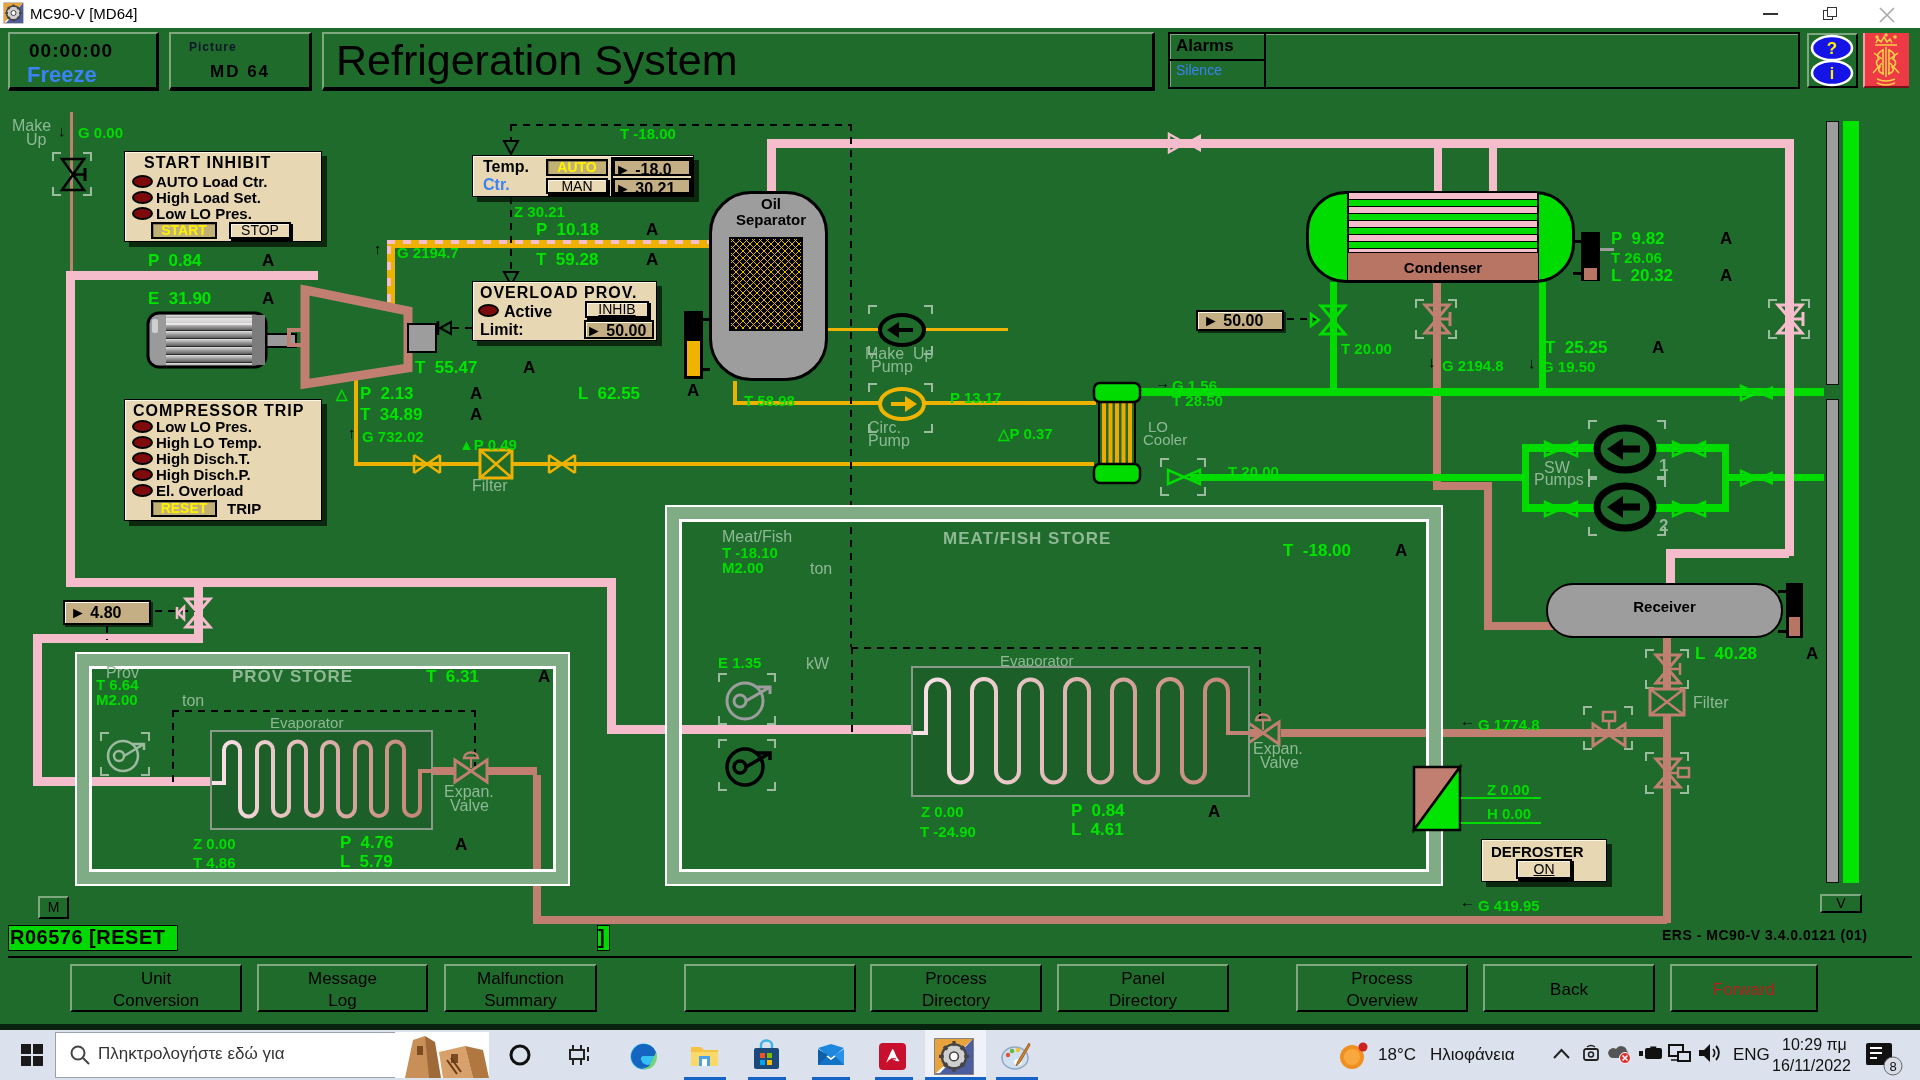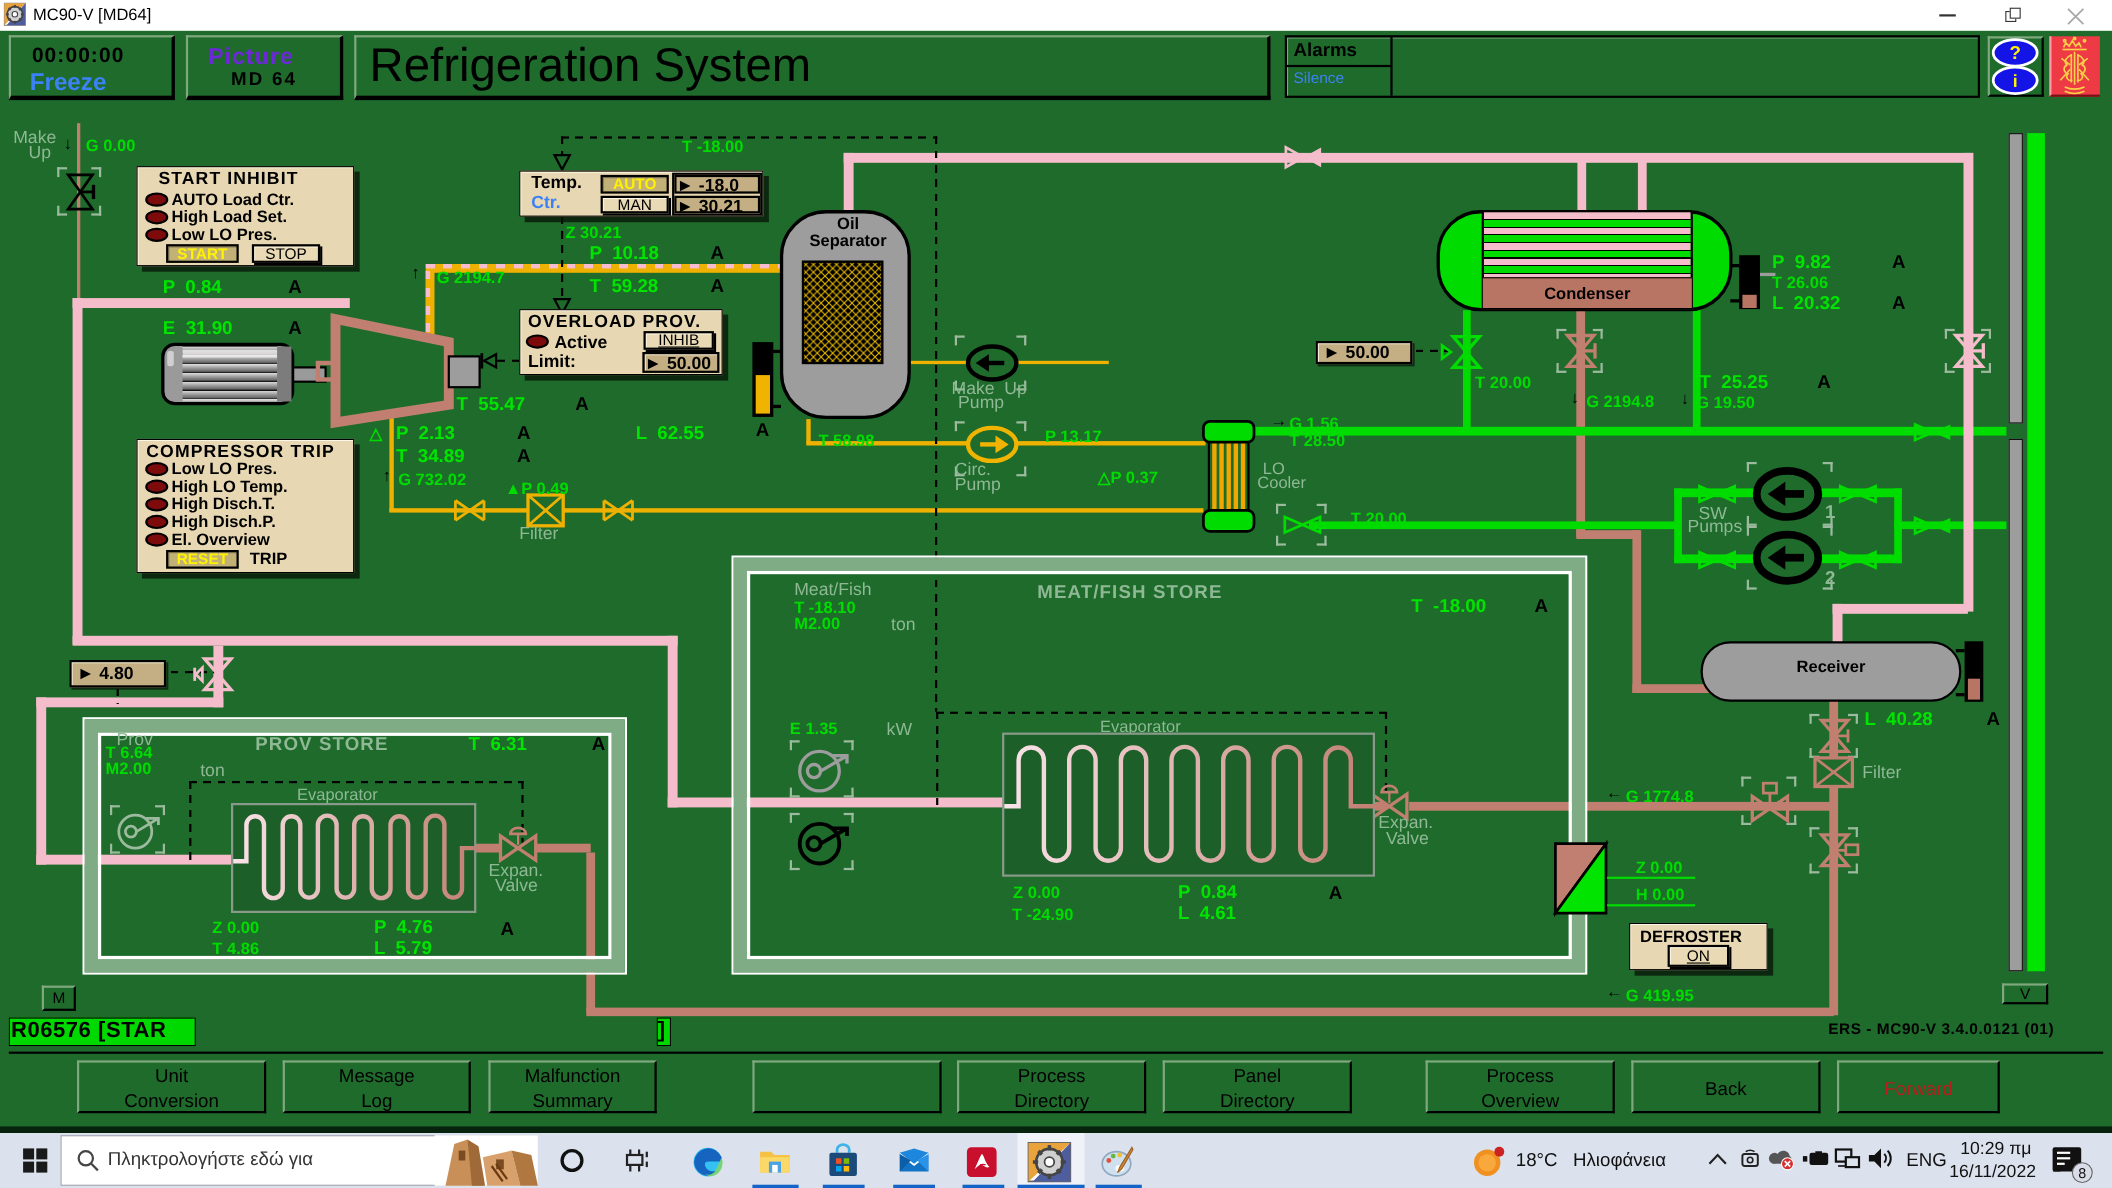--- a/index.html
+++ b/index.html
@@ -57,21 +57,21 @@
 <svg class="a" style="left:1879px;top:7px" width="16" height="16">
     <path d="M1,1 L15,15 M15,1 L1,15" stroke="#a8a8a8" stroke-width="1.6"></path>
   </svg>
 
 <div class="scr"></div>
 
 <div class="hbox" style="left:8px;top:32px;width:151px;height:59px"></div>
 <div class="a" style="left:29px;top:40px;font-size:19px;font-weight:bold;color:#000;letter-spacing:1px">00:00:00</div>
 <div class="a" style="left:27px;top:62px;font-size:22px;font-weight:bold;color:#3b82f6">Freeze</div>
 <div class="hbox" style="left:169px;top:32px;width:143px;height:59px"></div>
-<div class="a" style="left:189px;top:40px;font-size:21px;font-weight:bold;color:#6d28d9;letter-spacing:1px">Picture</div>
+<div class="a" style="left:189px;top:40px;font-size:12px;font-weight:bold;color:#0f172a;letter-spacing:1px">Picture</div>
 <div class="a" style="left:210px;top:62px;font-size:17px;font-weight:bold;color:#000;letter-spacing:2px">MD 64</div>
 <div class="hbox" style="left:322px;top:32px;width:833px;height:59px"></div>
 <div class="a" style="left:336px;top:36px;font-size:43px;color:#000">Refrigeration System</div>
 <div class="a" style="left:1168px;top:32px;width:632px;height:57px;border:2px solid #000;box-shadow:inset 1px 1px 0 #7FA87F"></div>
 <div class="a" style="left:1264px;top:33px;width:2px;height:54px;background:#000"></div>
 <div class="a" style="left:1169px;top:59px;width:96px;height:2px;background:#000"></div>
 <div class="a" style="left:1176px;top:36px;font-size:17px;font-weight:bold;color:#000">Alarms</div>
 <div class="a" style="left:1176px;top:62px;font-size:14px;font-weight:normal;color:#3b82f6">Silence</div>
 <div class="a" style="left:1807px;top:33px;width:51px;height:55px;background:#1E6B2C;border:2px solid;border-color:#7FA87F #000 #000 #7FA87F"></div>
 <svg class="a" style="left:1809px;top:35px" width="47" height="51">
@@ -510,21 +510,21 @@
 <div class="a" style="left:133px;top:402px;font-size:16px;font-weight:bold;color:#000;letter-spacing:1px">COMPRESSOR TRIP</div>
 <div class="led" style="left:132px;top:420px"></div>
 <div class="a" style="left:156px;top:418px;font-size:15px;font-weight:bold">Low LO Pres.</div>
 <div class="led" style="left:132px;top:436px"></div>
 <div class="a" style="left:156px;top:434px;font-size:15px;font-weight:bold">High LO Temp.</div>
 <div class="led" style="left:132px;top:452px"></div>
 <div class="a" style="left:156px;top:450px;font-size:15px;font-weight:bold">High Disch.T.</div>
 <div class="led" style="left:132px;top:468px"></div>
 <div class="a" style="left:156px;top:466px;font-size:15px;font-weight:bold">High Disch.P.</div>
 <div class="led" style="left:132px;top:484px"></div>
-<div class="a" style="left:156px;top:482px;font-size:15px;font-weight:bold">El. Overview</div>
+<div class="a" style="left:156px;top:482px;font-size:15px;font-weight:bold">El. Overload</div>
 <div class="tbt" style="left:151px;top:500px;width:66px;height:17px;line-height:13px">RESET</div>
 <div class="a" style="left:227px;top:500px;font-size:15px;font-weight:bold;color:#000">TRIP</div>
 
 <div class="panel" style="left:472px;top:155px;width:222px;height:42px"></div>
 <div class="a" style="left:483px;top:158px;font-size:16px;font-weight:bold;color:#000">Temp.</div>
 <div class="a" style="left:483px;top:176px;font-size:16px;font-weight:bold;color:#3b82f6">Ctr.</div>
 <div class="tbt" style="left:546px;top:159px;width:62px;height:17px;line-height:13px">AUTO</div>
 <div class="pbt" style="left:546px;top:178px;width:62px;height:16px;line-height:12px;font-weight:normal">MAN</div>
 <div class="a" style="left:611px;top:157px;width:82px;height:39px;border:2px solid #000"></div>
 <div class="val" style="left:613px;top:159px;width:78px;height:17px">► -18.0</div>
@@ -598,21 +598,21 @@
 <div class="k" style="left:1460px;top:712px;font-size:15px">←</div>
 <div class="gs" style="left:1478px;top:716px">G 1774.8</div>
 <div class="k" style="left:1460px;top:893px;font-size:15px">←</div>
 <div class="gs" style="left:1478px;top:897px">G 419.95</div>
 
 <div class="btn2" style="left:38px;top:896px;width:31px;height:23px;font-size:14px;line-height:16px;padding-top:1px">M</div>
 <div class="btn2" style="left:1820px;top:894px;width:42px;height:19px;font-size:14px;line-height:13px;padding-top:1px">V</div>
 
 <div class="a" style="left:0px;top:924px;width:1920px;height:29px;background:#1E6B2C"></div>
 <div class="a" style="left:8px;top:925px;width:170px;height:26px;background:#00D900;border:1px solid #000;overflow:hidden"></div>
-<div class="a" style="left:10px;top:926px;font-size:20px;font-weight:bold;color:#000;letter-spacing:.5px">R06576 [STAR</div>
+<div class="a" style="left:10px;top:926px;font-size:20px;font-weight:bold;color:#000;letter-spacing:.5px">R06576 [RESET</div>
 <div class="a" style="left:597px;top:925px;width:13px;height:26px;background:#00D900;border:1px solid #000;color:#000;font-weight:bold;font-size:20px;overflow:hidden">]</div>
 <div class="a" style="left:8px;top:956px;width:1904px;height:2px;background:#000;z-index:2"></div>
 <div class="a" style="left:1662px;top:927px;font-size:14px;font-weight:bold;color:#000;letter-spacing:.5px">ERS - MC90-V 3.4.0.0121 (01)</div>
 <div class="a" style="left:0px;top:953px;width:1920px;height:77px;background:#1E6B2C"></div>
 <div class="btn2" style="left:70px;top:964px;width:172px;height:48px">Unit<br>Conversion</div>
 <div class="btn2" style="left:257px;top:964px;width:171px;height:48px">Message<br>Log</div>
 <div class="btn2" style="left:444px;top:964px;width:153px;height:48px">Malfunction<br>Summary</div>
 <div class="btn2" style="left:684px;top:964px;width:172px;height:48px"></div>
 <div class="btn2" style="left:870px;top:964px;width:172px;height:48px">Process<br>Directory</div>
 <div class="btn2" style="left:1057px;top:964px;width:172px;height:48px">Panel<br>Directory</div>

